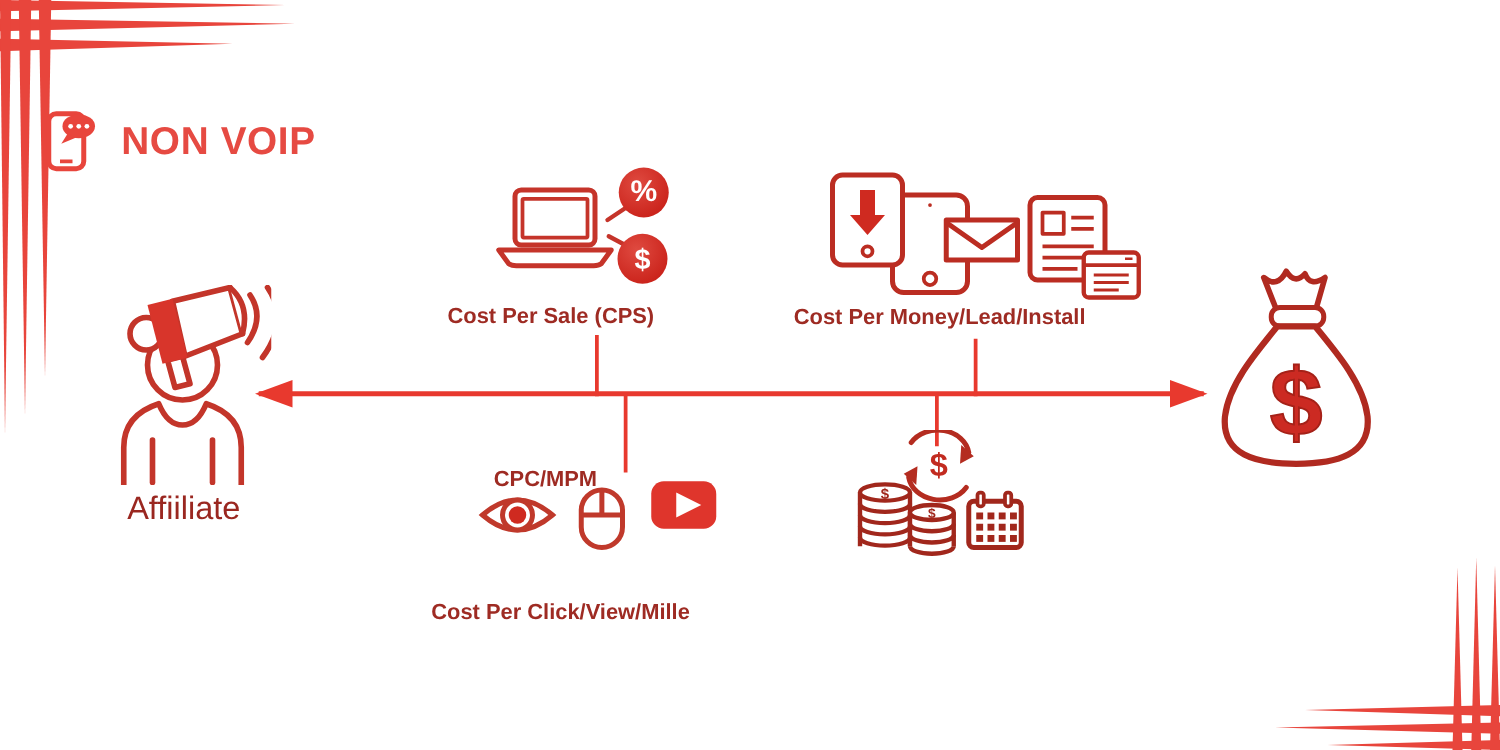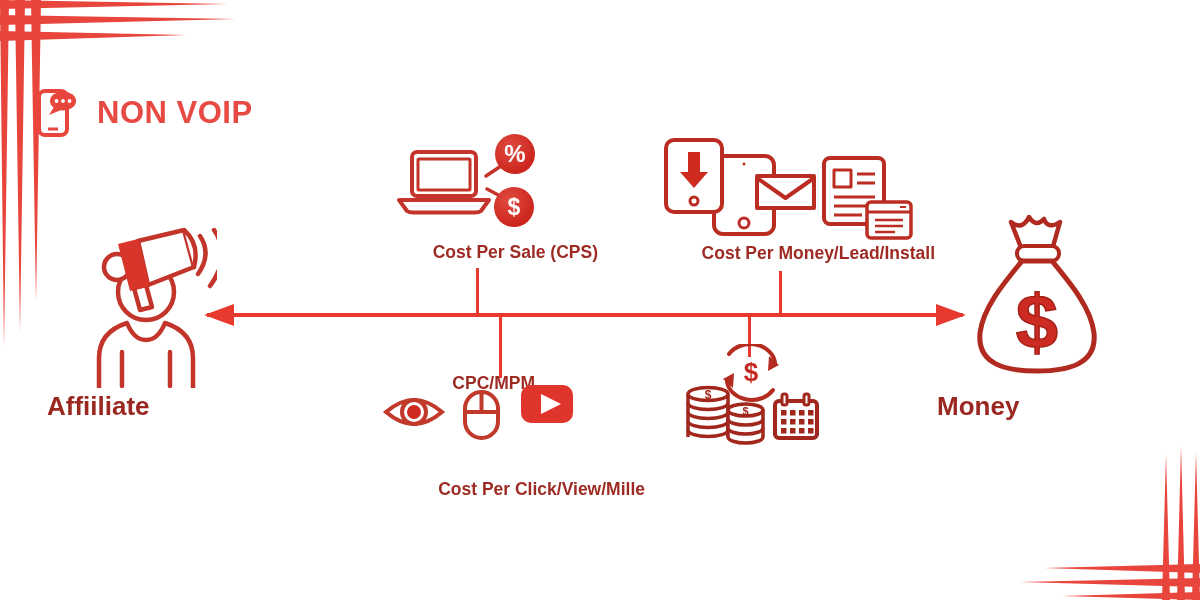--- a/index.html
+++ b/index.html
@@ -1,20 +1,20 @@
 <!DOCTYPE html>
 <html><head>
 <meta charset="utf-8">
 <style>
   html,body{margin:0;padding:0;background:#fff;}
   .canvas{position:relative;width:1200px;height:600px;background:#ffffff;overflow:hidden;
           font-family:"Liberation Sans",sans-serif;}
   .abs{position:absolute;}
-  .lbl{position:absolute;text-align:right;font-weight:bold;color:#9e2b23;font-size:17.5px;line-height:1.1;}
-  .biglbl{position:absolute;text-align:left;font-weight:bold;color:#9a2720;font-size:26px;}
+  .lbl{position:absolute;text-align:left;font-weight:bold;color:#9e2b23;font-size:17.5px;line-height:1.1;}
+  .biglbl{position:absolute;text-align:center;font-weight:normal;color:#9a2720;font-size:26px;}
   .badge{position:absolute;width:40px;height:40px;border-radius:50%;
          background:radial-gradient(circle at 38% 32%, #df4a40 0%, #cb241c 75%);
          color:#fff;font-weight:bold;display:flex;align-items:center;justify-content:center;}
   .badge.pct{font-size:24px;}
   .badge.dol{font-size:23px;}
   .vconn{position:absolute;width:3px;background:#e8392e;}
   .brand{position:absolute;left:36px;top:40px;display:flex;align-items:center;gap:19px;margin-top:48px;}
   .brand-name{font-size:31px;font-weight:800;color:#e64a42;letter-spacing:0.5px;}
 </style>
 </head>
@@ -86,21 +86,20 @@
   <div class="biglbl" style="left:47px;top:391px;width:200px">Affiiliate</div>
 
   <svg class="abs" style="left:975px;top:208px" width="130" height="170" viewBox="0 0 130 170">
     <g stroke="#b02a20" fill="#fff" stroke-linecap="round" stroke-linejoin="round">
       <path d="M47,42 L36,14 Q47,23 54,9 Q61,20 69,11 Q73,22 85,14 L77,42" stroke-width="4.5"></path>
       <rect x="42" y="38" width="42" height="15" rx="7" stroke-width="4"></rect>
       <path d="M47,53 C28,76 8,100 5,125 C2,156 30,163 62,163 C94,163 122,156 119,125 C116,100 96,76 77,53 Z" stroke-width="5"></path>
     </g>
     <text x="62" y="140" text-anchor="middle" font-family="Liberation Sans, sans-serif" font-size="76" font-weight="bold" fill="#cc2a22" stroke="#a52118" stroke-width="1.5">$</text>
   </svg>
-  <div class="biglbl" style="left:937px;top:391px;width:200px">Money</div>
 
   <svg class="abs" style="left:396px;top:148px" width="96" height="70" viewBox="0 0 96 70">
     <g stroke="#c5342a" fill="none" stroke-linejoin="round">
       <rect x="16" y="4" width="64" height="44" rx="5" stroke-width="4"></rect>
       <rect x="22" y="11" width="52" height="31" rx="1" stroke-width="3"></rect>
       <path d="M3,52 H93 L85,63 Q83,64.5 79,64.5 H17 Q13,64.5 11,63 Z" stroke-width="4"></path>
     </g>
   </svg>
   <svg class="abs" style="left:482px;top:160px" width="24" height="42" viewBox="0 0 24 42">
     <g stroke="#c5342a" stroke-width="3.5" stroke-linecap="round">

